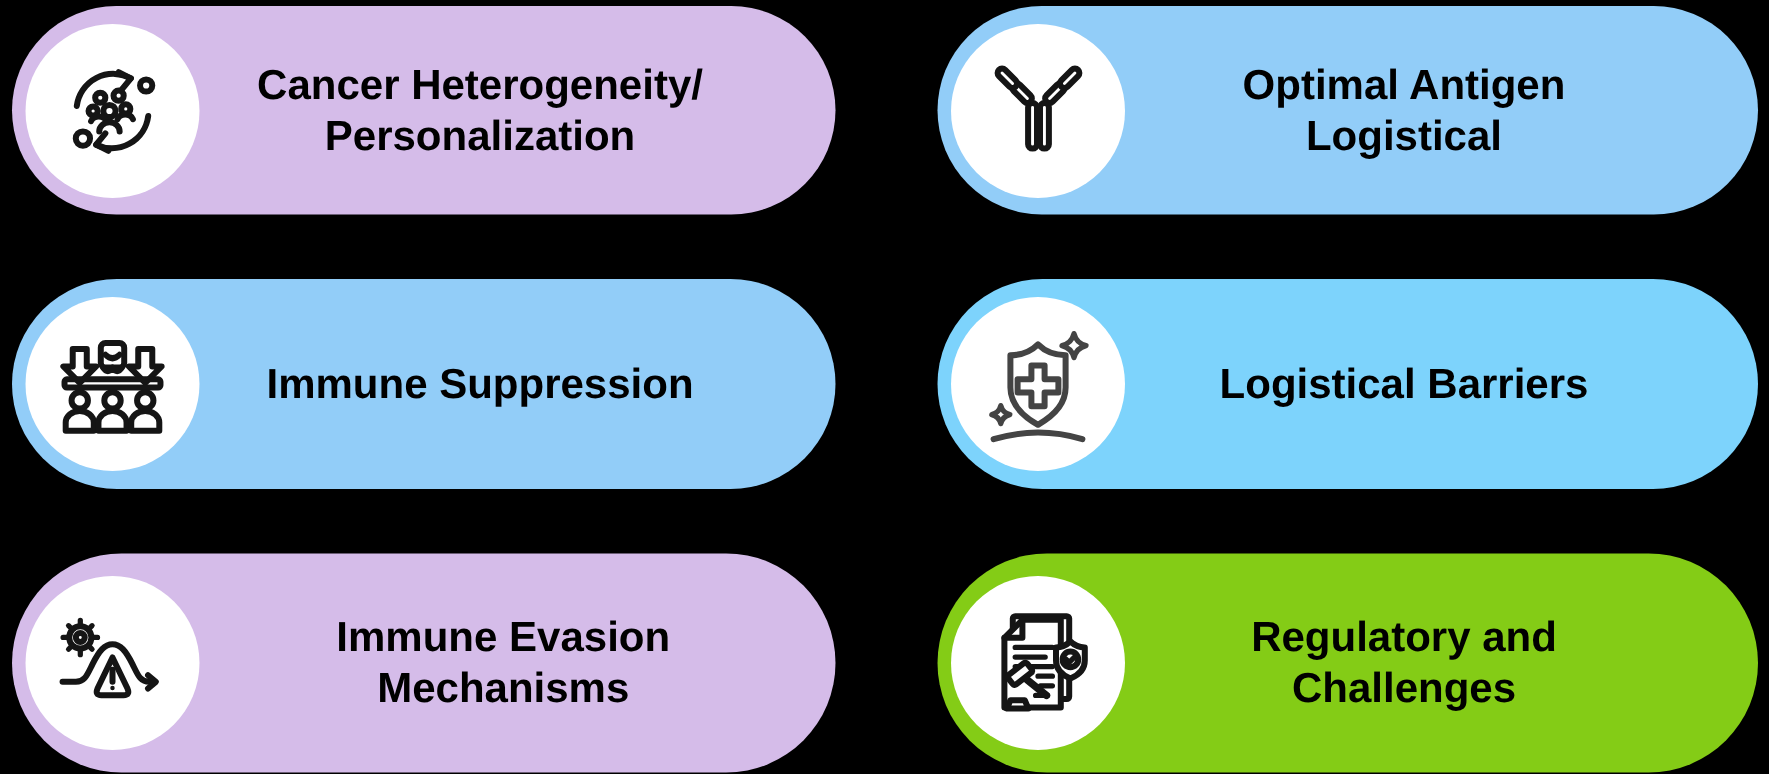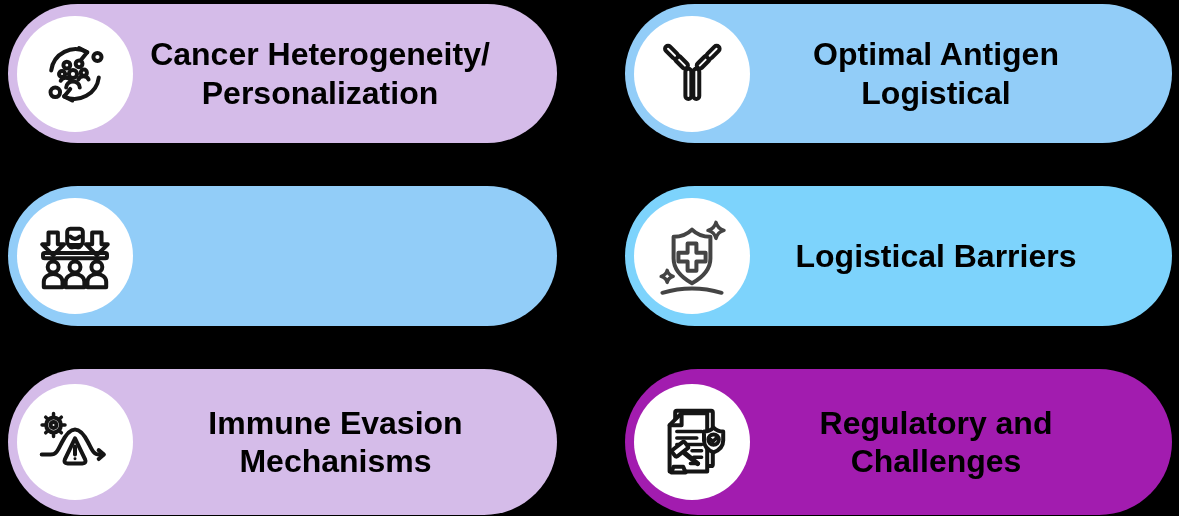--- a/index.html
+++ b/index.html
@@ -31,21 +31,21 @@
     border-radius:50%;
     background:#fff;
     display:flex;align-items:center;justify-content:center;
   }
   .label{
     flex:1;
     text-align:center;
     padding-right:50px;
     color:#000;
     font-weight:700;
-    font-size:32px;
+    font-size:28px;
     line-height:1.2;
     letter-spacing:0;
   }
   .label .line{display:block;}
   svg.ic{display:block;}
   svg.ic *{vector-effect:non-scaling-stroke;}
 </style>
 </head>
 <body style="background: rgb(0, 0, 0);">
 
@@ -103,20 +103,23 @@
         <path d="M44,25 q6,6 12,0"></path>
         <rect x="9" y="46" width="82" height="7" rx="2"></rect>
         <circle cx="22" cy="64" r="7"></circle>
         <path d="M10,90 v-7 a12,10 0 0 1 24,0 v7 z"></path>
         <circle cx="50" cy="64" r="7"></circle>
         <path d="M38,90 v-7 a12,10 0 0 1 24,0 v7 z"></path>
         <circle cx="78" cy="64" r="7"></circle>
         <path d="M66,90 v-7 a12,10 0 0 1 24,0 v7 z"></path>
       </svg>
     </div>
+    <div class="label">
+      <span class="line">Immune Suppression</span>
+    </div>
   </div>
 
   <div class="pill" style="background-color: #7dd3fc;">
     <div class="icon-circle">
       <svg class="ic" width="80" height="80" viewBox="0 0 100 100" fill="none" stroke="#444" stroke-width="4" stroke-linecap="round" stroke-linejoin="round">
         <path d="M50,17 Q41,26 27,26 L27,53 Q27,71 50,84 Q73,71 73,53 L73,26 Q59,26 50,17 Z"></path>
         <path d="M44.5,34.5 h11 v11.5 h11.5 v11 h-11.5 v11.5 h-11 v-11.5 h-11.5 v-11 h11.5 z"></path>
         <path d="M80,8 q2,8 10,10 q-8,2 -10,10 q-2,-8 -10,-10 q8,-2 10,-10 z" stroke-width="3.5"></path>
         <path d="M19,68 q1.5,6 7.5,7.5 q-6,1.5 -7.5,7.5 q-1.5,-6 -7.5,-7.5 q6,-1.5 7.5,-7.5 z" stroke-width="3.5"></path>
         <path d="M13,96 Q50,85 87,96"></path>
@@ -139,21 +142,21 @@
         <line x1="50" y1="56" x2="50" y2="67"></line>
         <circle cx="50" cy="72.5" r="2" fill="#151515" stroke="none"></circle>
       </svg>
     </div>
     <div class="label">
       <span class="line">Immune Evasion</span>
       <span class="line">Mechanisms</span>
     </div>
   </div>
 
-  <div class="pill" style="background-color: #a21caf;">
+  <div class="pill" style="background-color: #84cc16;">
     <div class="icon-circle">
       <svg class="ic" width="80" height="80" viewBox="0 0 100 100" fill="none" stroke="#151515" stroke-width="4" stroke-linecap="round" stroke-linejoin="round">
         <rect x="29" y="11" width="47" height="69" rx="2" fill="#fff"></rect>
         <path d="M22,29 L37,14 H69 V87 H22 Z" fill="#fff"></path>
         <path d="M37,14 V29 H22"></path>
         <path d="M31,37 H62 M31,45 H56 M31,53 H62 M50,61 H62 M52,69 H62 M48,77 H58" stroke-width="3.5"></path>
         <rect x="-5" y="-10" width="10" height="20" rx="2" transform="translate(35,59) rotate(52)" fill="#fff"></rect>
         <line x1="41" y1="64" x2="57" y2="77" stroke-width="5"></line>
         <path d="M24,88 H42 L39,81 H27 Z" fill="#fff"></path>
         <path d="M77,32 Q72,37 65,37 V48 Q65,58 77,63 Q89,58 89,48 V37 Q82,37 77,32 Z" fill="#fff"></path>

